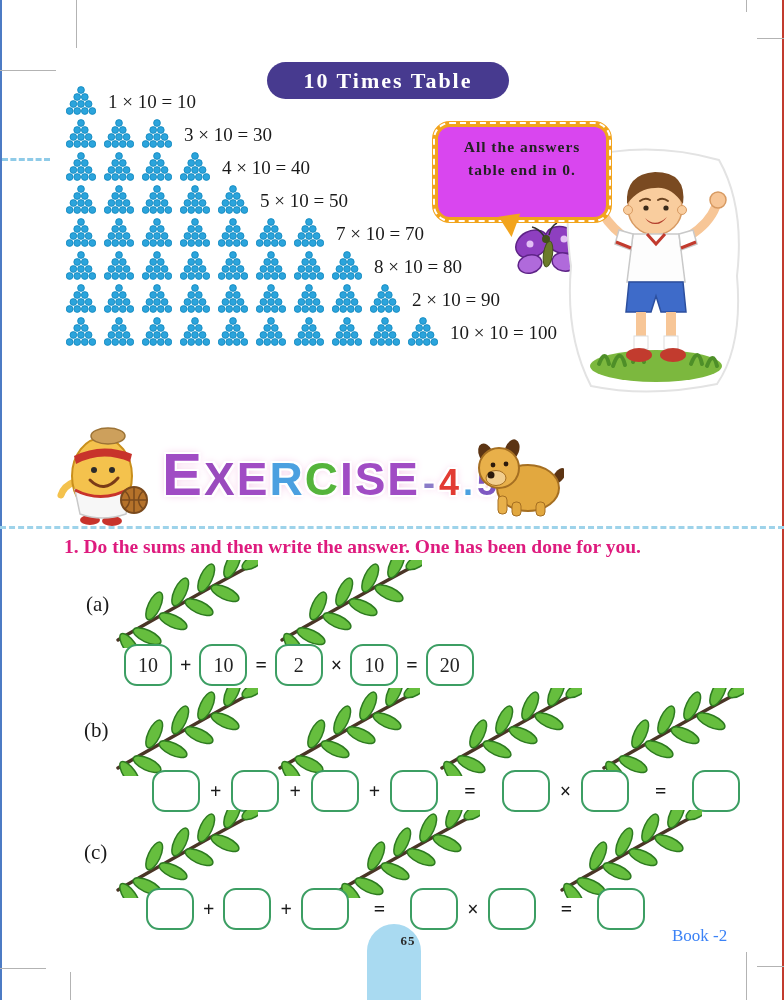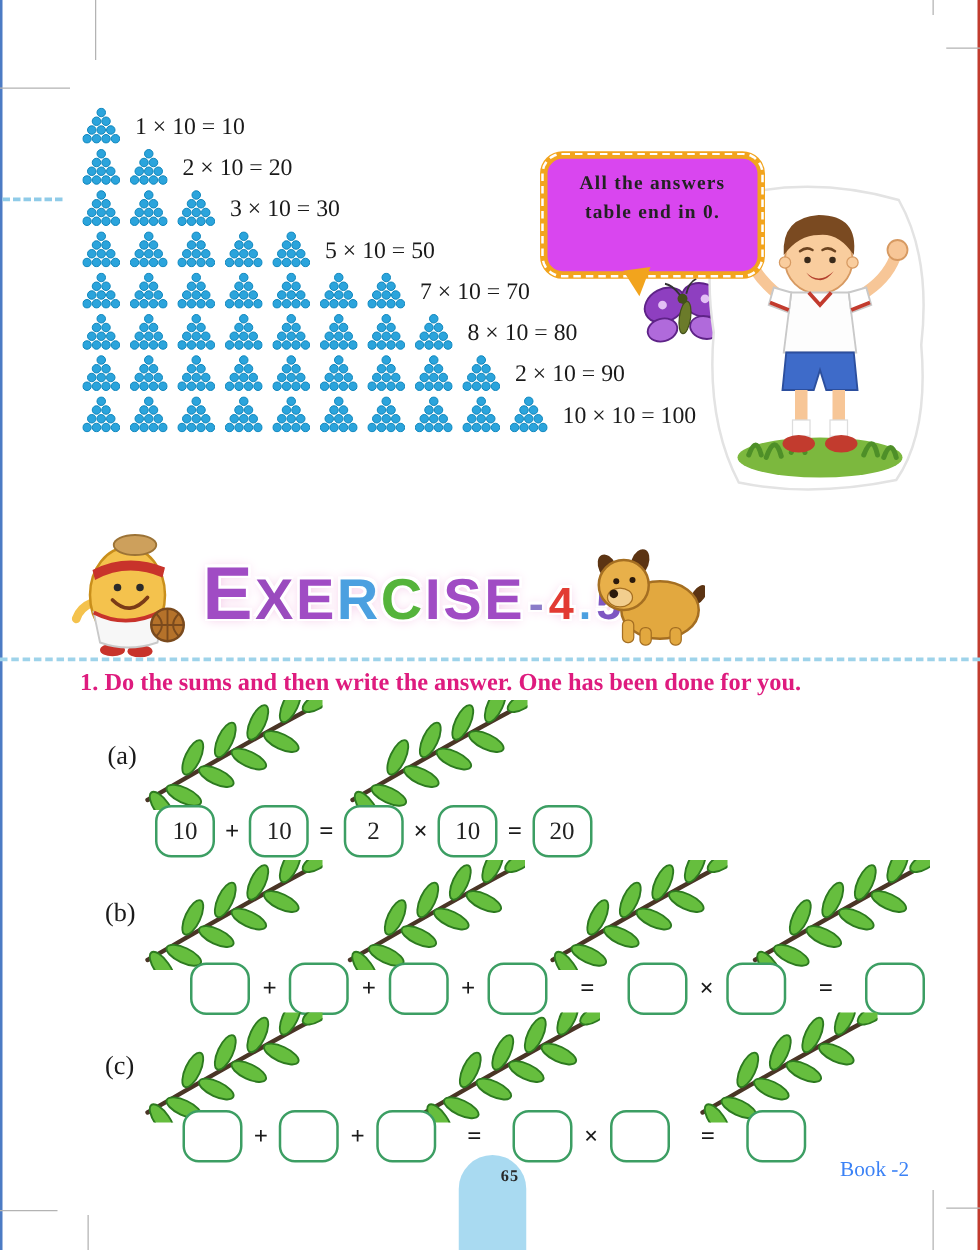--- a/index.html
+++ b/index.html
@@ -113,54 +113,63 @@
   <div class="mark" style="left:76px;top:0;width:1px;height:48px"></div>
   <div class="mark" style="left:0;top:70px;width:56px;height:1px"></div>
   <div class="mark" style="left:746px;top:0;width:1px;height:12px"></div>
   <div class="mark" style="left:757px;top:38px;width:27px;height:1px"></div>
   <div class="mark" style="left:70px;top:972px;width:1px;height:28px"></div>
   <div class="mark" style="left:0;top:968px;width:46px;height:1px"></div>
   <div class="mark" style="left:746px;top:952px;width:1px;height:48px"></div>
   <div class="mark" style="left:757px;top:966px;width:27px;height:1px"></div>
   <div class="left-tick"></div>
 
+  <div class="title-pill">
+    <span>10 Times Table</span>
+  </div>
 
   <div class="tt" id="tt">
       <div class="tt-row">
         <div class="tt-dots">
           <svg class="tri" viewBox="0 0 30 29">
             <use href="#sym-triangle"></use>
           </svg>
         </div>
         <span class="tt-eq">1 × 10 = 10</span>
       </div>
       <div class="tt-row">
         <div class="tt-dots">
           <svg class="tri" viewBox="0 0 30 29">
             <use href="#sym-triangle"></use>
           </svg>
           <svg class="tri" viewBox="0 0 30 29">
             <use href="#sym-triangle"></use>
           </svg>
-        </div>
-        <span class="tt-eq">2 × 10 = 20</span>
-      </div>
-      <div class="tt-row">
-        <div class="tt-dots">
-          <svg class="tri" viewBox="0 0 30 29">
-            <use href="#sym-triangle"></use>
-          </svg>
-          <svg class="tri" viewBox="0 0 30 29">
-            <use href="#sym-triangle"></use>
-          </svg>
           <svg class="tri" viewBox="0 0 30 29">
             <use href="#sym-triangle"></use>
           </svg>
         </div>
         <span class="tt-eq">3 × 10 = 30</span>
+      </div>
+      <div class="tt-row">
+        <div class="tt-dots">
+          <svg class="tri" viewBox="0 0 30 29">
+            <use href="#sym-triangle"></use>
+          </svg>
+          <svg class="tri" viewBox="0 0 30 29">
+            <use href="#sym-triangle"></use>
+          </svg>
+          <svg class="tri" viewBox="0 0 30 29">
+            <use href="#sym-triangle"></use>
+          </svg>
+          <svg class="tri" viewBox="0 0 30 29">
+            <use href="#sym-triangle"></use>
+          </svg>
+        </div>
+        <span class="tt-eq">4 × 10 = 40</span>
       </div>
       <div class="tt-row">
         <div class="tt-dots">
           <svg class="tri" viewBox="0 0 30 29">
             <use href="#sym-triangle"></use>
           </svg>
           <svg class="tri" viewBox="0 0 30 29">
             <use href="#sym-triangle"></use>
           </svg>
           <svg class="tri" viewBox="0 0 30 29">

